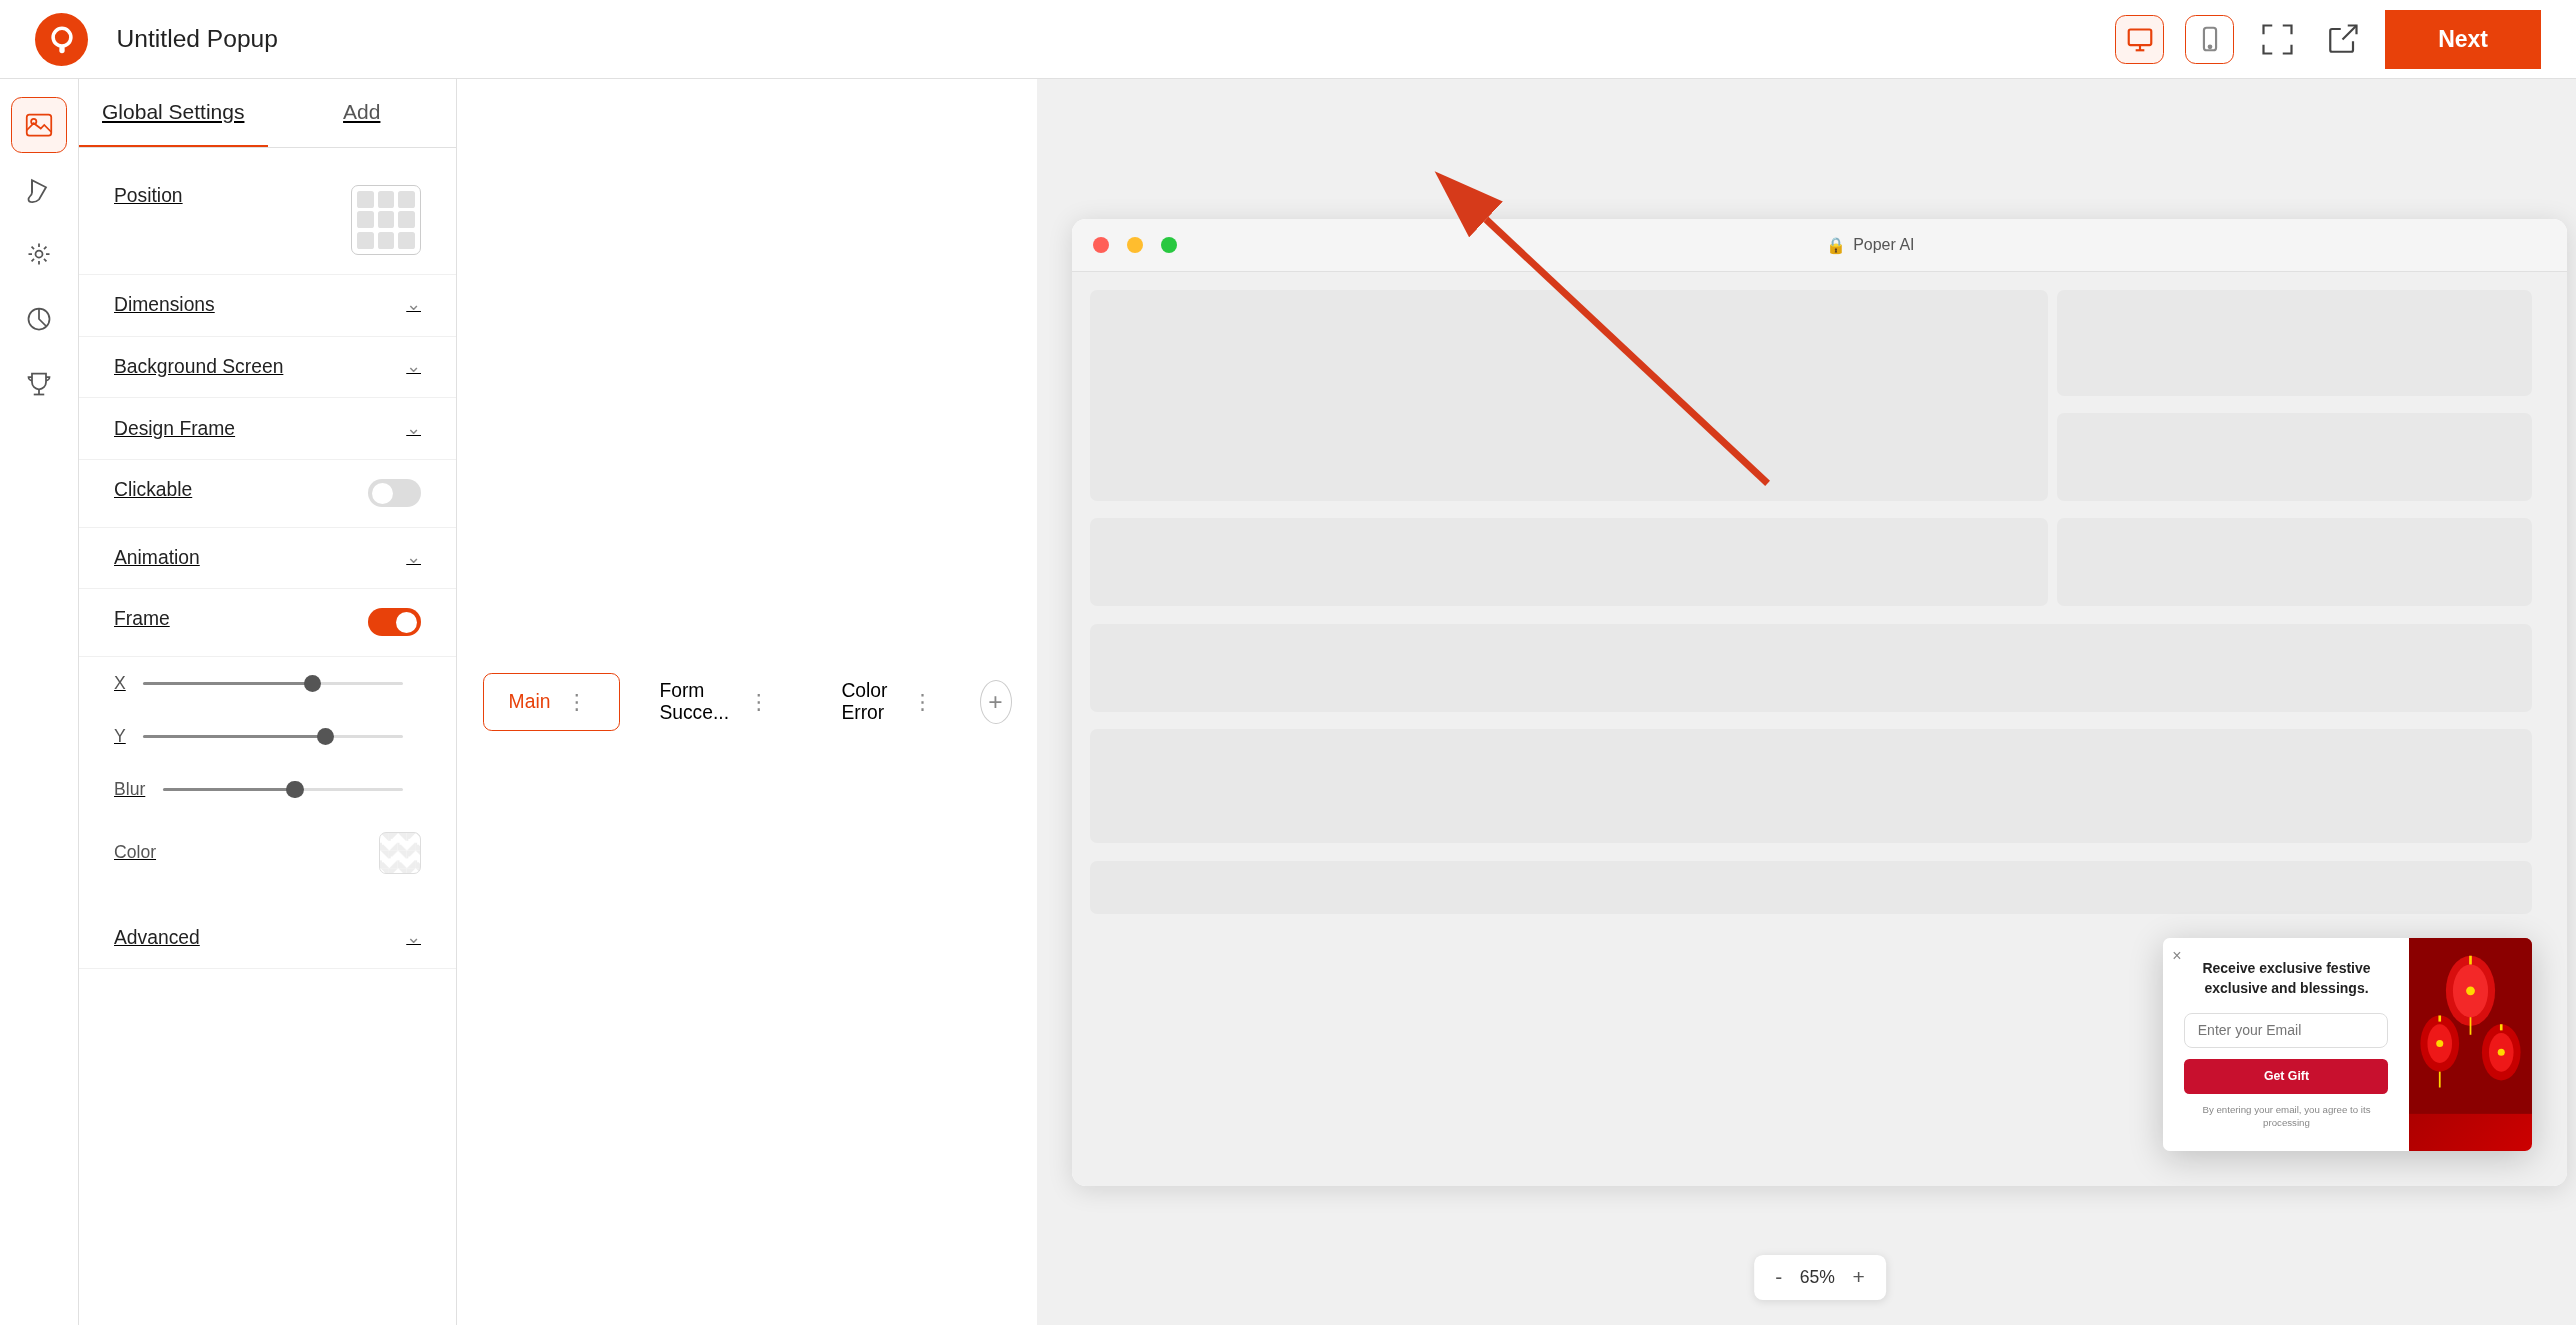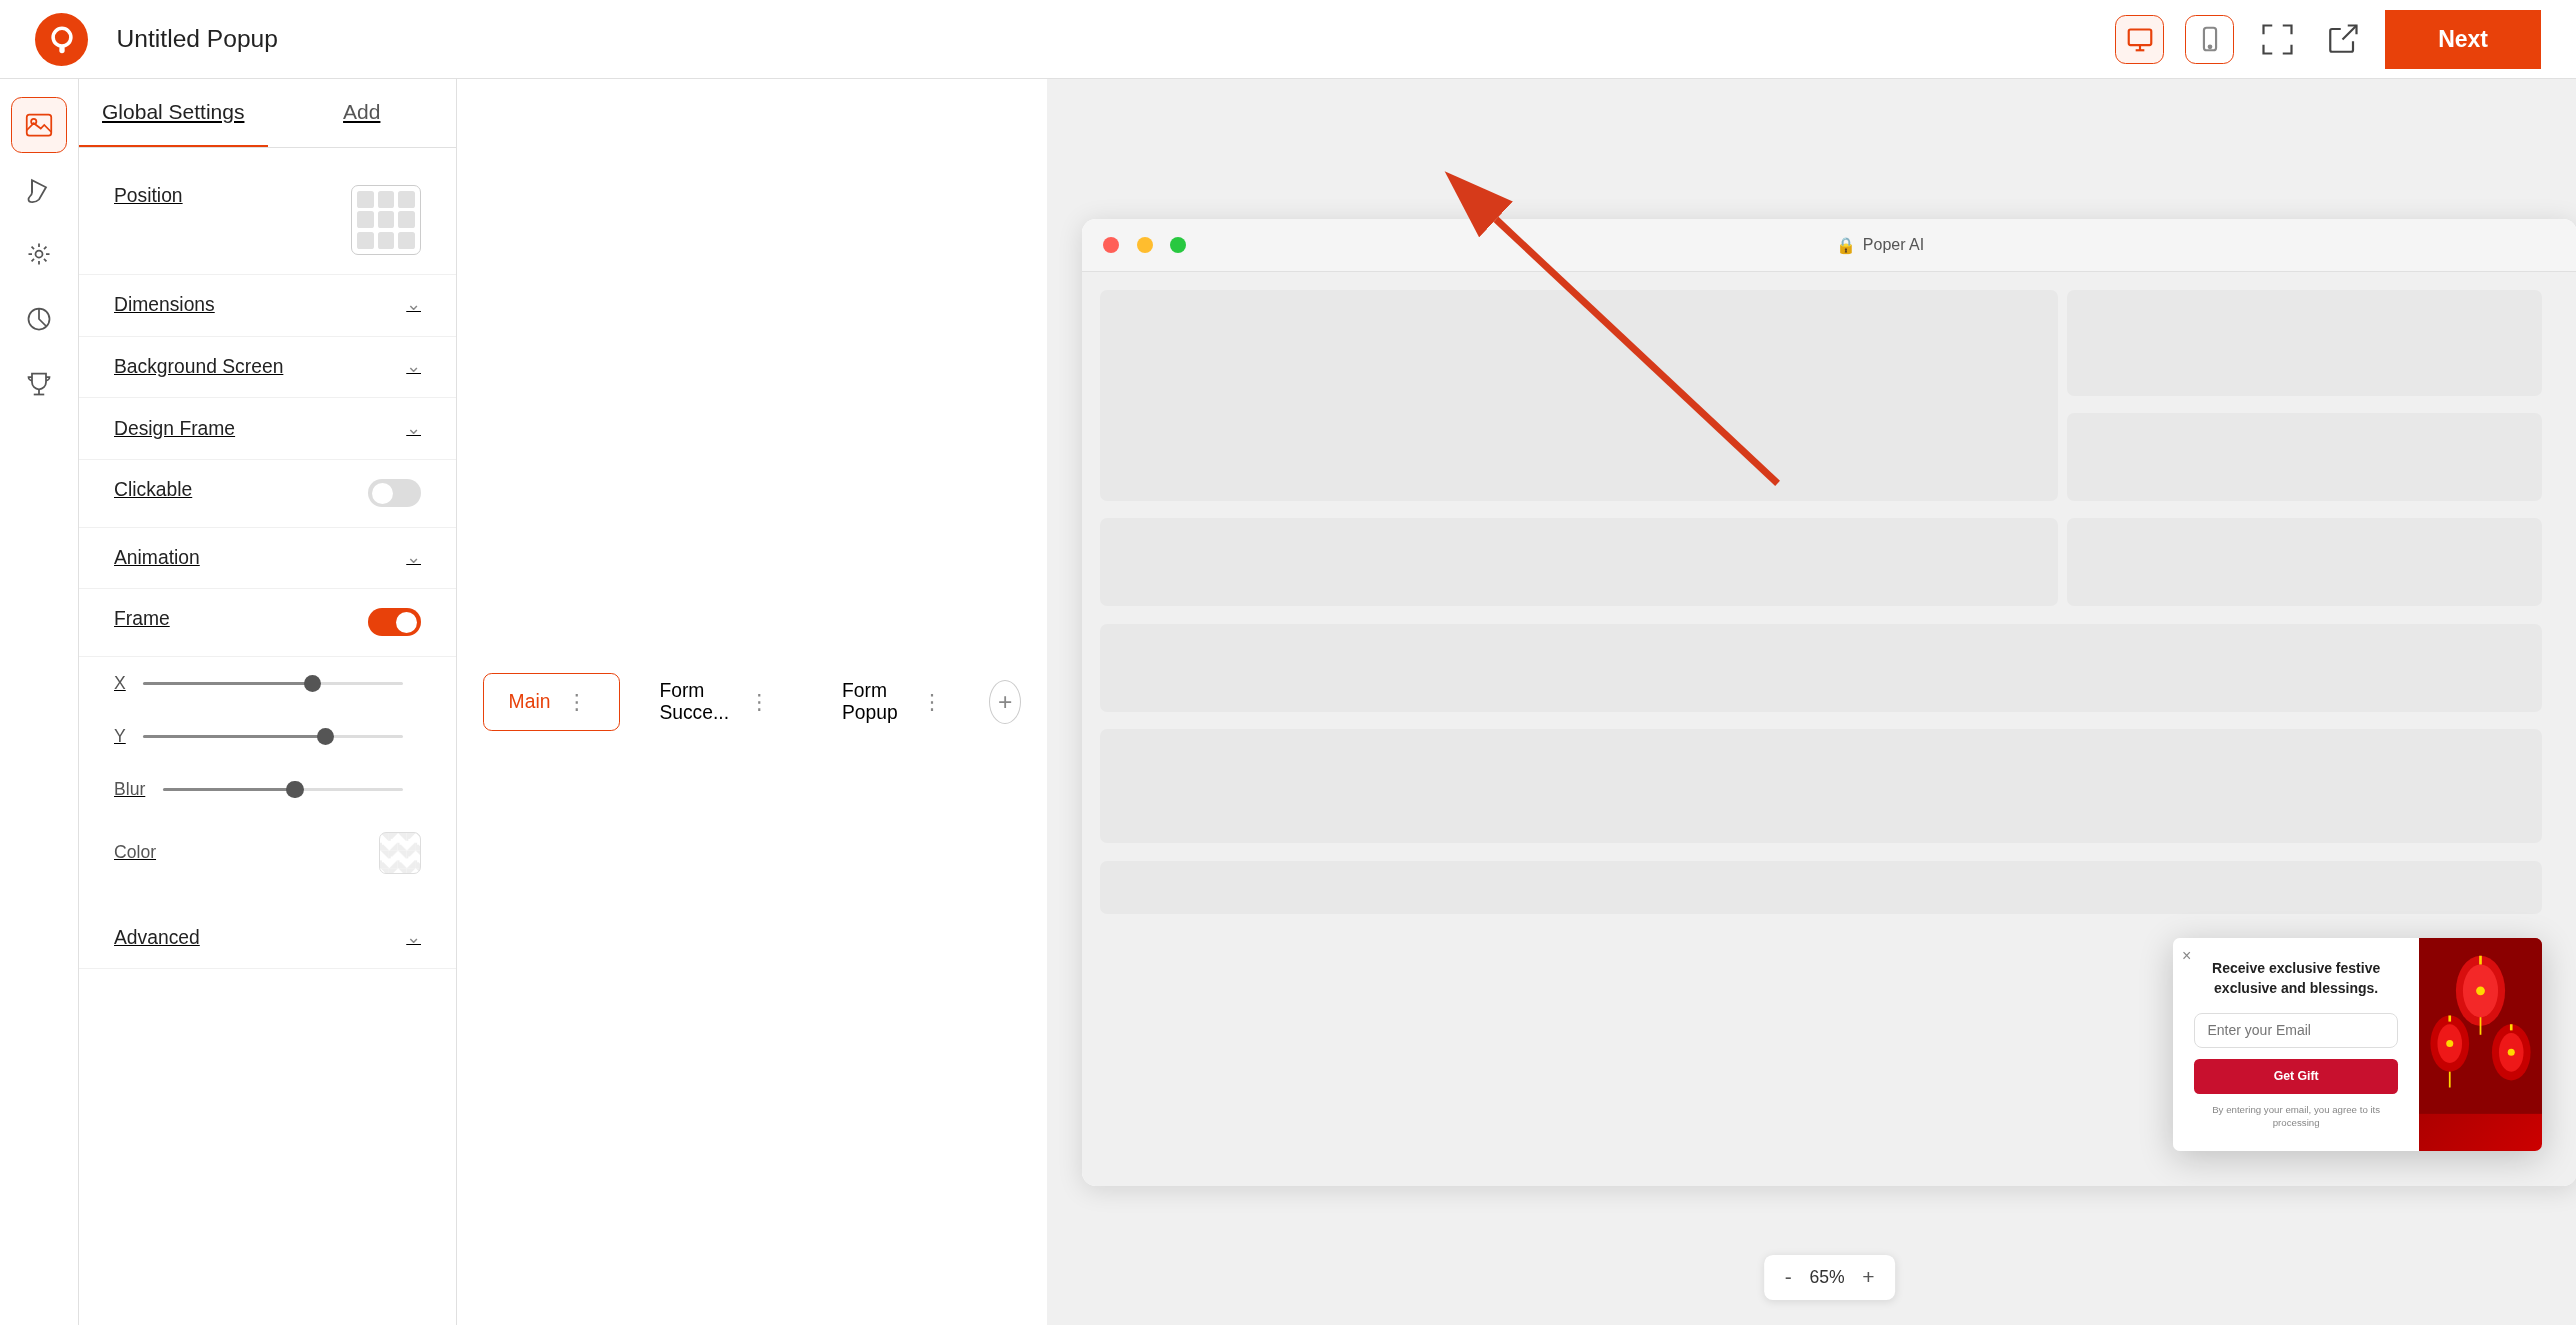--- a/index.html
+++ b/index.html
@@ -283,21 +283,21 @@
     <div class="canvas-tabs">
       <div class="canvas-tab active">
         <span>Main</span>
         <span class="canvas-tab-menu">⋮</span>
       </div>
       <div class="canvas-tab">
         <span>Form Succe...</span>
         <span class="canvas-tab-menu">⋮</span>
       </div>
       <div class="canvas-tab">
-        <span>Form Popup</span>
+        <span>Color Error</span>
         <span class="canvas-tab-menu">⋮</span>
       </div>
       <button class="add-tab-btn">
         <span>+</span>
       </button>
     </div>
 
     <div class="canvas-viewport">
 
       <svg class="arrow-annotation" viewBox="0 0 500 400">

